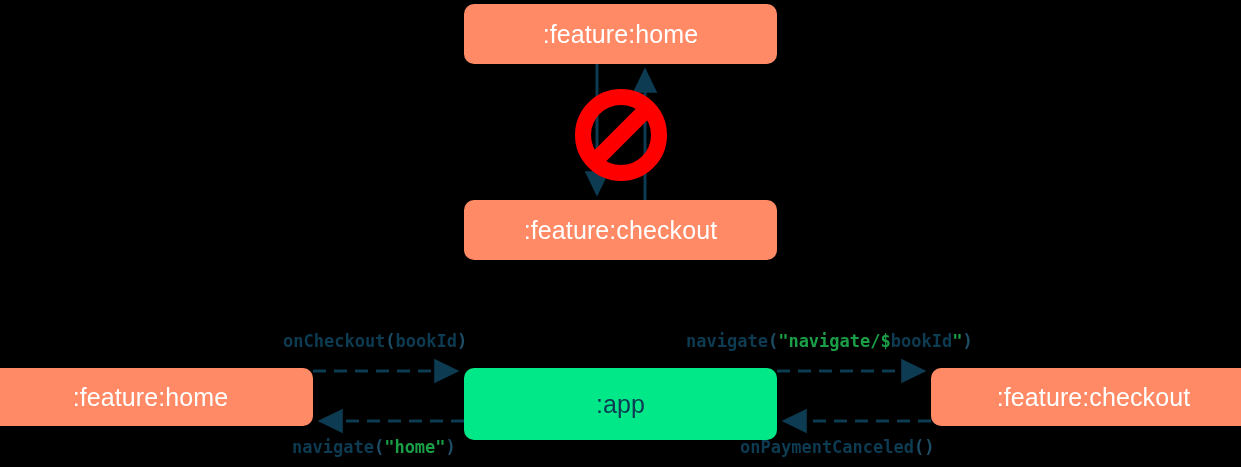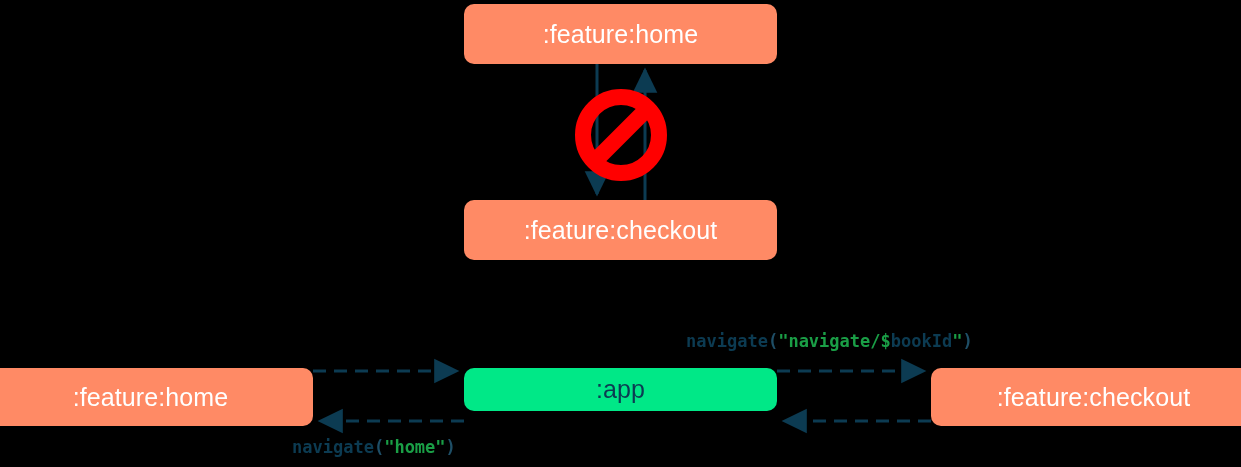--- a/index.html
+++ b/index.html
@@ -40,21 +40,21 @@
     background: #00E887;
     color: #0C3B52;
   }
 
   
   #node-home-top     { left: 464px; top: 4px;   width: 313px; height: 60px; }
   #node-checkout-top { left: 464px; top: 200px; width: 313px; height: 60px; }
 
   
   #node-home-bottom     { left: -12px; top: 368px; width: 325px; height: 58px; }
-  #node-app             { left: 464px; top: 368px; width: 313px; height: 43px; }
+  #node-app             { left: 464px; top: 368px; width: 313px; height: 72px; }
   #node-checkout-bottom { left: 931px; top: 368px; width: 325px; height: 58px; }
 
   
   #edges {
     position: absolute;
     left: 0;
     top: 0;
     width: 1241px;
     height: 467px;
     pointer-events: none;
@@ -131,23 +131,29 @@
     <line x1="777" y1="371" x2="924" y2="371" stroke="#0C3B52" stroke-width="3" stroke-dasharray="13 8" marker-end="url(#ah)"></line>
 
     <line x1="931" y1="421" x2="784" y2="421" stroke="#0C3B52" stroke-width="3" stroke-dasharray="13 8" marker-end="url(#ah)"></line>
   </svg>
 
   <svg id="no-sign" viewBox="0 0 92 92">
     <circle cx="46" cy="46" r="38" fill="none" stroke="#FF0000" stroke-width="16"></circle>
     <line x1="21" y1="71" x2="71" y2="21" stroke="#FF0000" stroke-width="16" stroke-linecap="butt"></line>
   </svg>
 
+  <div class="edge-label" id="label-oncheckout">
+    <span>onCheckout</span><span class="punc">(</span><span>bookId</span><span class="punc">)</span>
+  </div>
 
   <div class="edge-label" id="label-navigate-checkout">
     <span>navigate</span><span class="punc">(</span><span class="str">"</span><span class="str">navigate/</span><span class="str">$</span><span>bookId</span><span class="str">"</span><span class="punc">)</span>
   </div>
 
   <div class="edge-label" id="label-navigate-home">
     <span>navigate</span><span class="punc">(</span><span class="str">"</span><span class="str">home</span><span class="str">"</span><span class="punc">)</span>
   </div>
 
+  <div class="edge-label" id="label-onpaymentcancel">
+    <span>onPaymentCanceled</span><span class="punc">()</span>
+  </div>
 
 </div>
 
 </body></html>

